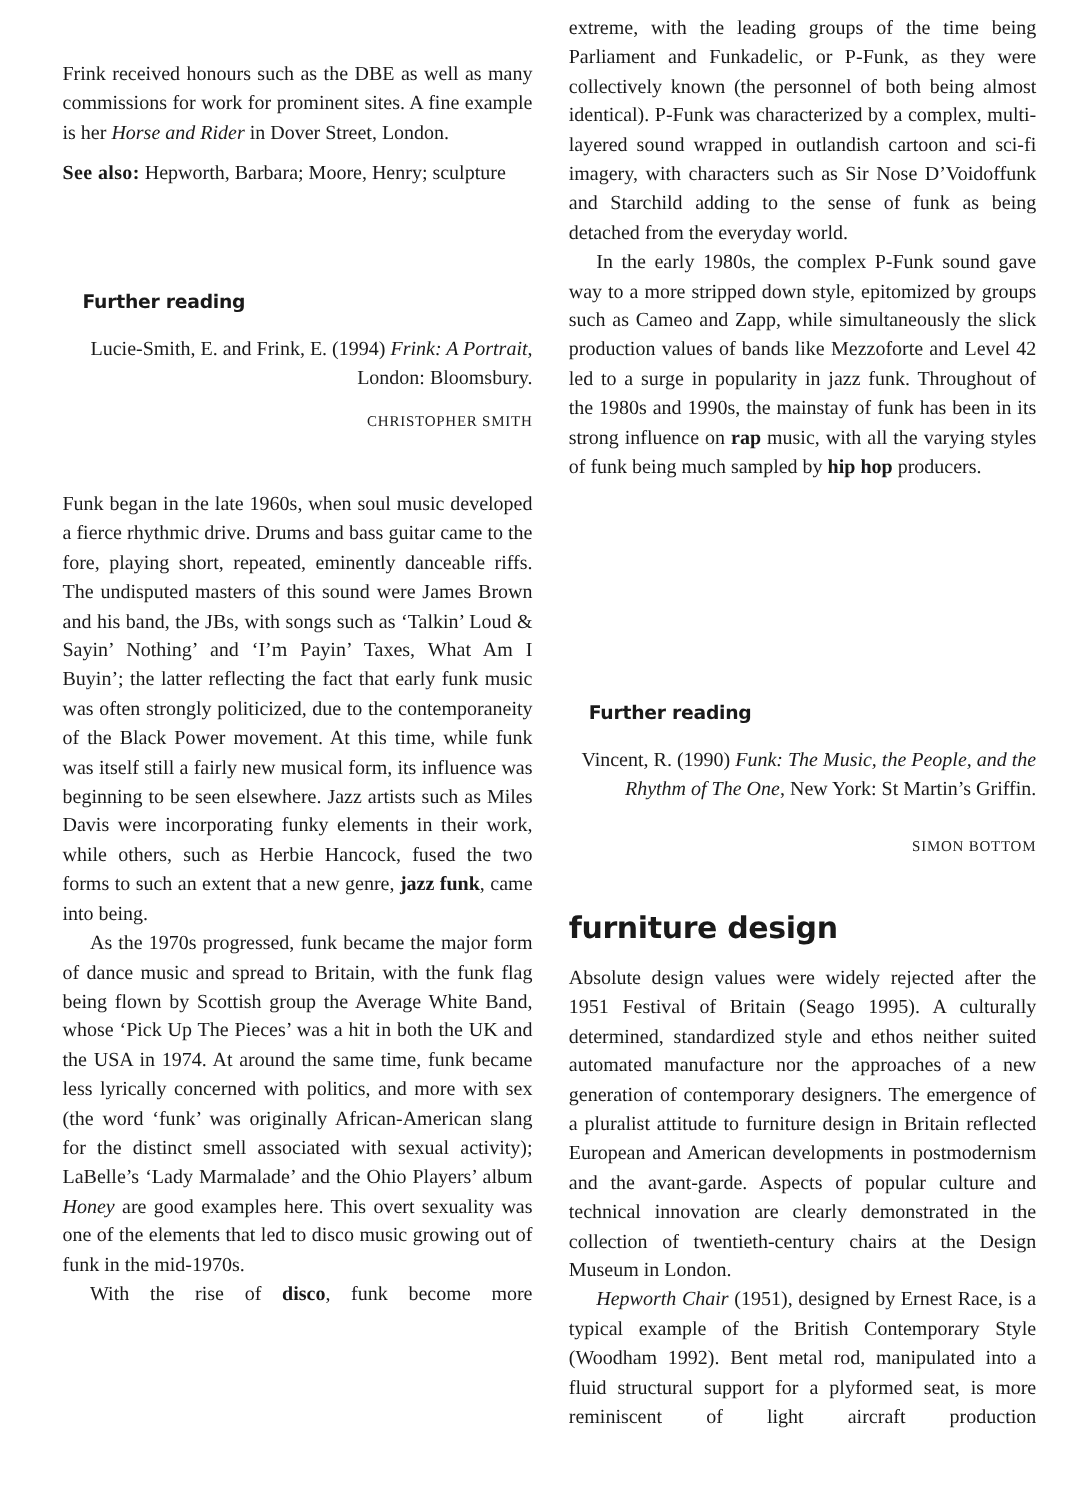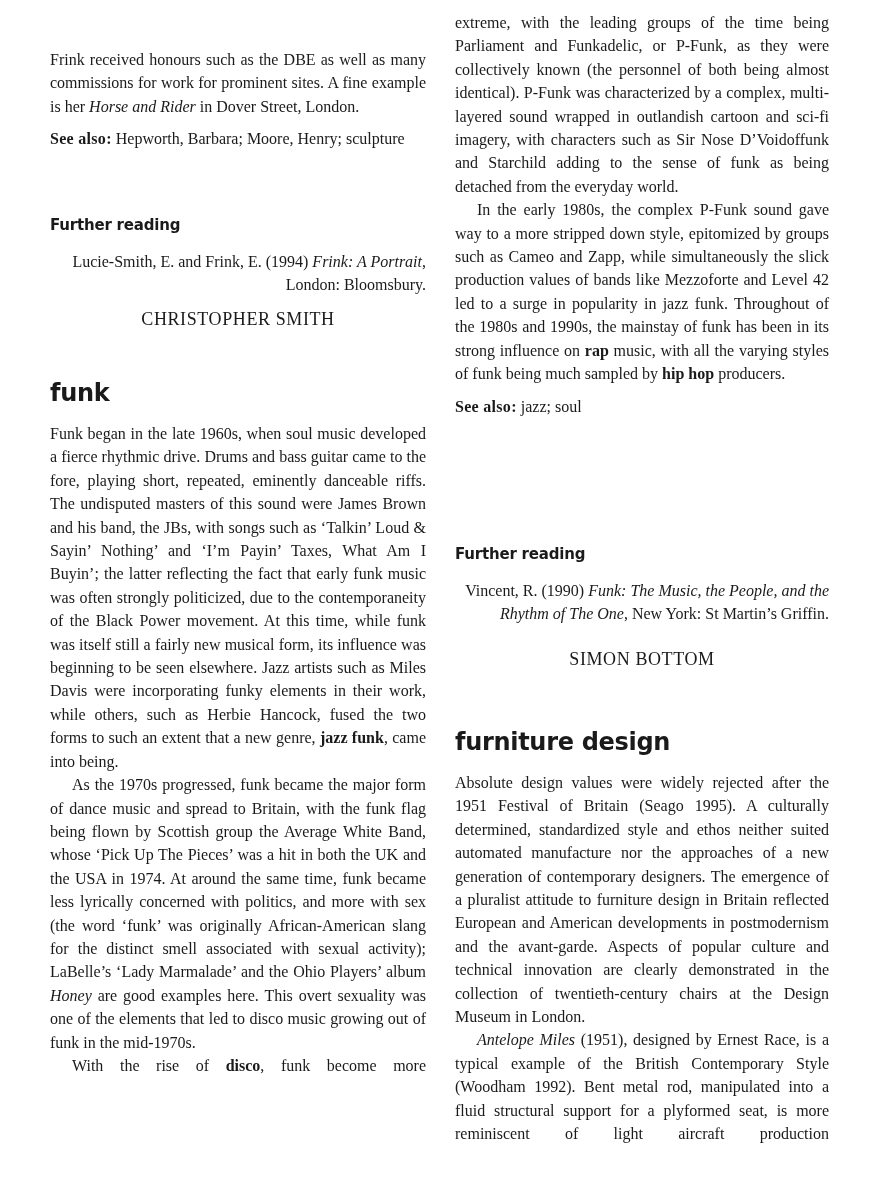--- a/index.html
+++ b/index.html
@@ -6,64 +6,62 @@
   body { width:873px; height:1200px; position:relative; overflow:hidden; color:#1a1a1a;
          font-family:"Liberation Serif","DejaVu Serif",serif; }
   .col { position:absolute; top:0; width:376px; }
   .col.left { left:50px; }
   .col.right { left:455px; width:374px; }
   p { margin:0; font-size:16px; line-height:23.4px; text-align:justify; }
   p.indent { text-indent:22px; }
   p.lastline-left { text-align-last:left; }
   .see { margin-top:9px; }
   .see b { font-weight:bold; letter-spacing:0.3px; }
-  h3 { margin:0; font-family:"DejaVu Sans","Liberation Sans",sans-serif; font-weight:bold;
+  h3 { margin:16px; font-family:"DejaVu Sans","Liberation Sans",sans-serif; font-weight:bold;
        font-size:15px; line-height:22px; letter-spacing:-0.2px; }
   h2 { margin:0; font-family:"DejaVu Sans","Liberation Sans",sans-serif; font-weight:bold;
        font-size:24px; line-height:30px; letter-spacing:-0.3px; }
   .ref { padding-left:24px; text-indent:-24px; text-align:right; }
-  .author { text-align:center; font-size:18px; letter-spacing:0.6px; line-height:20px; }
+  .author { text-align:right; font-size:12px; letter-spacing:0.6px; line-height:20px; }
   .abs { position:absolute; left:0; right:0; }
 </style>
 </head>
 <body>
 
 <div class="col left">
 
   <div class="abs" style="top:48px;">
     <p class="lastline-left"><span>Frink received honours such as the DBE as well as many commissions for work for prominent sites. A fine example is her </span><i>Horse and Rider</i><span> in Dover Street, London.</span></p>
     <p class="see lastline-left"><b>See also:</b><span> Hepworth, Barbara; Moore, Henry; sculpture</span></p>
   </div>
 
   <div class="abs" style="top:214px;">
     <h3>Further reading</h3>
     <p class="ref" style="margin-top:14px;"><span>Lucie-Smith, E. and Frink, E. (1994) </span><i>Frink: A Portrait</i><span>, London: Bloomsbury.</span></p>
     <p class="author" style="margin-top:12px;">CHRISTOPHER SMITH</p>
   </div>
 
   <div class="abs" style="top:378px;">
-    <h2>funk</h2>
     <p style="margin-top:14px;"><span>Funk began in the late 1960s, when soul music developed a fierce rhythmic drive. Drums and bass guitar came to the fore, playing short, repeated, eminently danceable riffs. The undisputed masters of this sound were James Brown and his band, the JBs, with songs such as ‘Talkin’ Loud &amp; Sayin’ Nothing’ and ‘I’m Payin’ Taxes, What Am I Buyin’; the latter reflecting the fact that early funk music was often strongly politicized, due to the contemporaneity of the Black Power movement. At this time, while funk was itself still a fairly new musical form, its influence was beginning to be seen elsewhere. Jazz artists such as Miles Davis were incorporating funky elements in their work, while others, such as Herbie Hancock, fused the two forms to such an extent that a new genre, </span><b>jazz funk</b><span>, came into being.</span></p>
     <p class="indent"><span>As the 1970s progressed, funk became the major form of dance music and spread to Britain, with the funk flag being flown by Scottish group the Average White Band, whose ‘Pick Up The Pieces’ was a hit in both the UK and the USA in 1974. At around the same time, funk became less lyrically concerned with politics, and more with sex (the word ‘funk’ was originally African-American slang for the distinct smell associated with sexual activity); LaBelle’s ‘Lady Marmalade’ and the Ohio Players’ album </span><i>Honey</i><span> are good examples here. This overt sexuality was one of the elements that led to disco music growing out of funk in the mid-1970s.</span></p>
     <p class="indent" style="text-align-last:justify;"><span>With the rise of </span><b>disco</b><span>, funk become more</span></p>
   </div>
 </div>
 
 <div class="col right">
 
   <div class="abs" style="top:11px;">
     <p>extreme, with the leading groups of the time being Parliament and Funkadelic, or P-Funk, as they were collectively known (the personnel of both being almost identical). P-Funk was characterized by a complex, multi-layered sound wrapped in outlandish cartoon and sci-fi imagery, with characters such as Sir Nose D’Voidoffunk and Starchild adding to the sense of funk as being detached from the everyday world.</p>
     <p class="indent"><span>In the early 1980s, the complex P-Funk sound gave way to a more stripped down style, epitomized by groups such as Cameo and Zapp, while simultaneously the slick production values of bands like Mezzoforte and Level 42 led to a surge in popularity in jazz funk. Throughout of the 1980s and 1990s, the mainstay of funk has been in its strong influence on </span><b>rap</b><span> music, with all the varying styles of funk being much sampled by </span><b>hip hop</b><span> producers.</span></p>
-    <p class="see"><b>See also:</b><span> jazz; soul</span></p>
   </div>
 
   <div class="abs" style="top:543px;">
     <h3>Further reading</h3>
     <p class="ref" style="margin-top:14px;"><span>Vincent, R. (1990) </span><i>Funk: The Music, the People, and the Rhythm of The One</i><span>, New York: St Martin’s Griffin.</span></p>
     <p class="author" style="margin-top:23px;">SIMON BOTTOM</p>
   </div>
 
   <div class="abs" style="top:727px;">
     <h2>furniture design</h2>
     <p style="margin-top:14px;">Absolute design values were widely rejected after the 1951 Festival of Britain (Seago 1995). A culturally determined, standardized style and ethos neither suited automated manufacture nor the approaches of a new generation of contemporary designers. The emergence of a pluralist attitude to furniture design in Britain reflected European and American developments in postmodernism and the avant-garde. Aspects of popular culture and technical innovation are clearly demonstrated in the collection of twentieth-century chairs at the Design Museum in London.</p>
-    <p class="indent" style="text-align-last:justify;"><i>Antelope Miles</i><span> (1951), designed by Ernest Race, is a typical example of the British Contemporary Style (Woodham 1992). Bent metal rod, manipulated into a fluid structural support for a plyformed seat, is more reminiscent of light aircraft production</span></p>
+    <p class="indent" style="text-align-last:justify;"><i>Hepworth Chair</i><span> (1951), designed by Ernest Race, is a typical example of the British Contemporary Style (Woodham 1992). Bent metal rod, manipulated into a fluid structural support for a plyformed seat, is more reminiscent of light aircraft production</span></p>
   </div>
 </div>
 
 </body></html>

